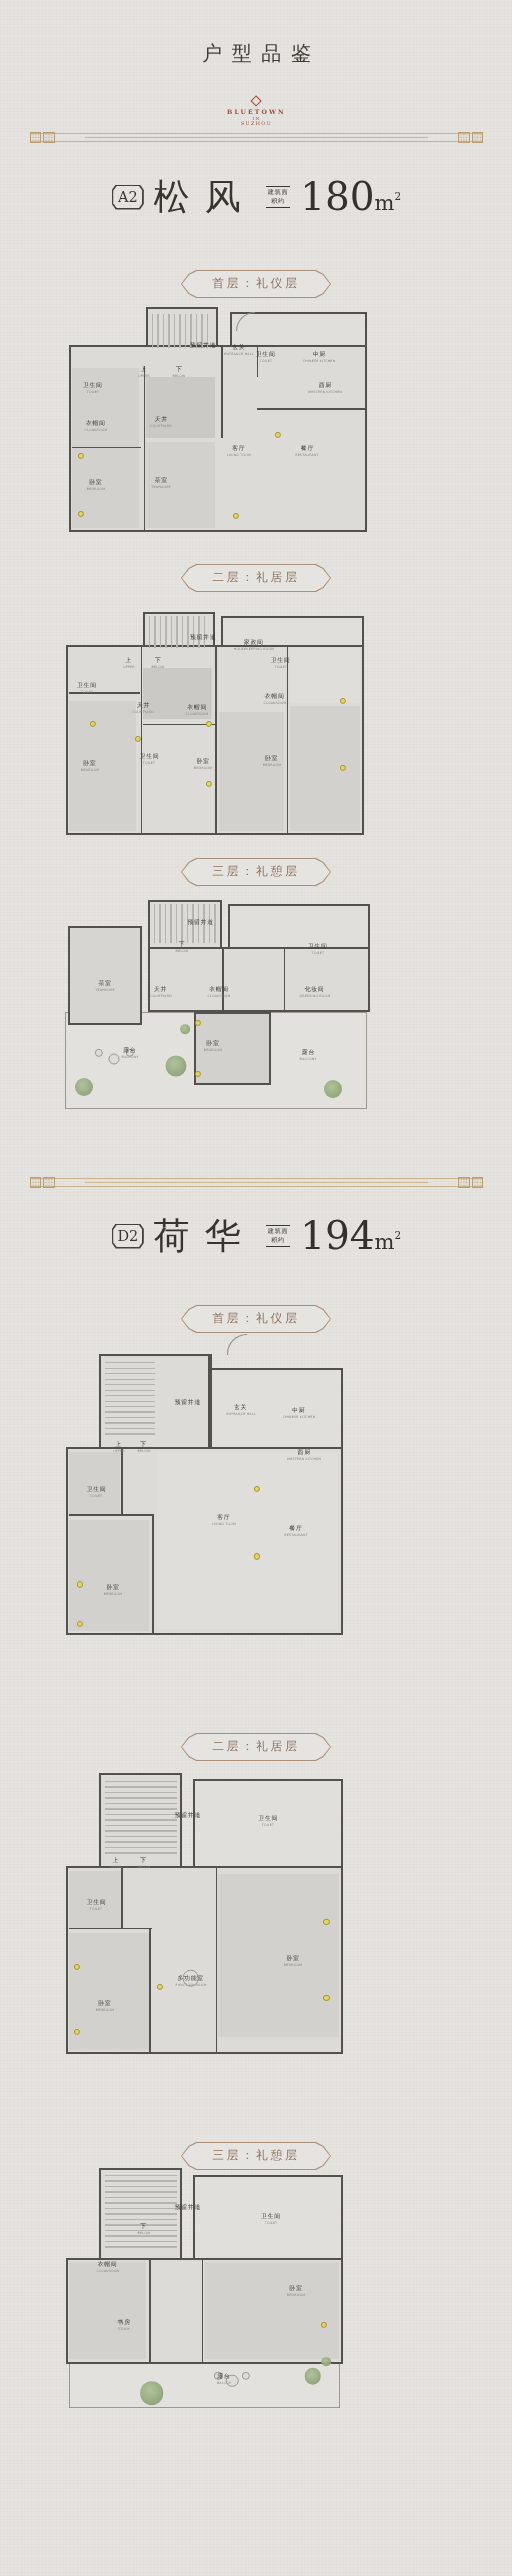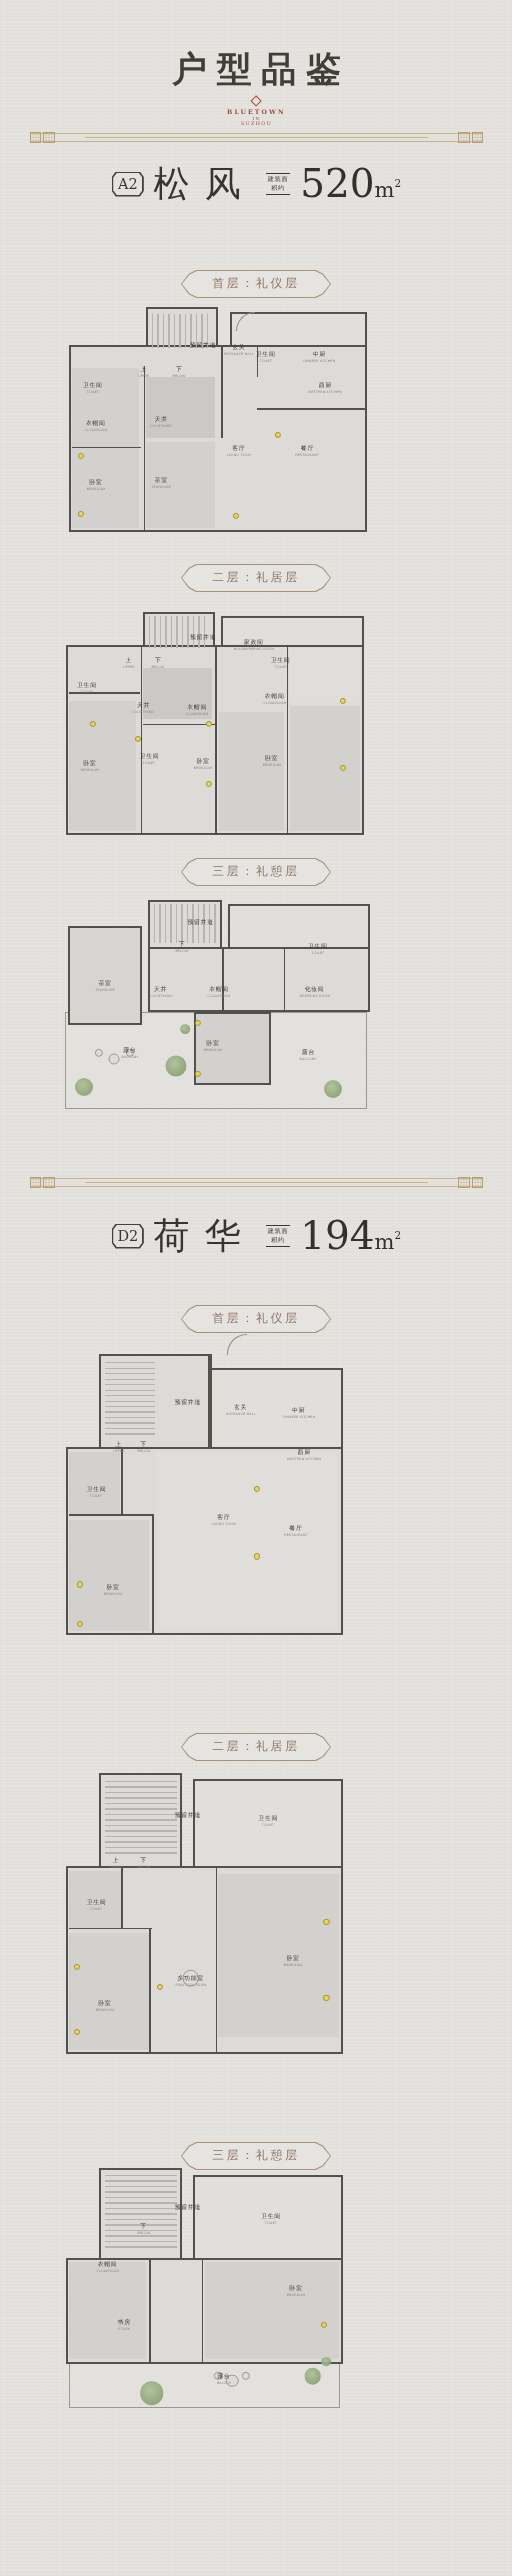--- a/index.html
+++ b/index.html
@@ -8,21 +8,21 @@
     background:#e5e3df;
     background-image:
       repeating-linear-gradient(0deg, rgba(90,80,70,.025) 0 0.7px, transparent 0.7px 2.8px),
       repeating-linear-gradient(90deg, rgba(90,80,70,.02) 0 0.7px, transparent 0.7px 3.5px);
     font-family:"DejaVu Serif","Liberation Serif",serif;color:#3f3c37;
   }
   .abs{position:absolute;}
   .center{left:0;right:0;text-align:center;}
 
   
-  .h-title{top:46px;font-size:35px;letter-spacing:9.7px;text-indent:9.7px;color:#413e38;font-weight:700;}
+  .h-title{top:40px;font-size:20px;letter-spacing:9.7px;text-indent:9.7px;color:#413e38;font-weight:400;}
   .h-diamond{top:97px;left:252px;width:6.2px;height:6.2px;border:1px solid #a5452f;transform:rotate(45deg);}
   .h-brand1{top:108px;font-size:6.2px;font-weight:bold;letter-spacing:2.1px;color:#9c4c37;}
   .h-brand2{top:116px;font-size:4.2px;letter-spacing:1.4px;color:#9c4c37;}
   .h-brand3{top:121px;font-size:4.8px;letter-spacing:1.4px;color:#9c4c37;}
 
   
   .divider{left:31px;right:31px;height:9px;}
   .divider .bar{position:absolute;left:0;right:0;top:0;bottom:0;border-top:1px solid #c9b189;border-bottom:1px solid #c9b189;}
   .divider .mid{position:absolute;left:54px;right:54px;top:4.2px;height:0.7px;background:#cdb68e;}
   .orn{position:absolute;top:-1.4px;width:25px;height:11px;display:flex;gap:1.4px;}
@@ -86,27 +86,27 @@
   <span class="orn left">
       <i></i>
       <i></i>
     </span>
   <span class="orn right">
       <i></i>
       <i></i>
     </span>
 </div>
 
-<div class="abs sec-title" style="top:166px;justify-content:center;">
+<div class="abs sec-title" style="top:179px;justify-content:center;">
   <span class="badge">
       <span>A2</span>
     </span>
   <span class="sec-name">松风</span>
   <span class="area-note"><span>建筑面</span><br><span>积约</span></span>
-  <span><span class="area-val">520</span><span class="area-unit">m</span><span class="area-sup">2</span></span>
+  <span><span class="area-val">180</span><span class="area-unit">m</span><span class="area-sup">2</span></span>
 </div>
 
 <div class="abs cap" style="top:270px;">
     <span>首层：礼仪层</span>
   </div>
 <div class="plan" style="left:69px;top:307px;width:298px;height:225px;">
   <div class="fp" style="left:26%;top:0;width:24%;height:22%;"></div>
   <div class="fp light" style="left:54%;top:2%;width:46%;height:18%;"></div>
   <div class="fp" style="left:0;top:17%;width:100%;height:83%;"></div>
   <div class="stairs horz" style="left:28%;top:3%;width:20%;height:15%;"></div>

